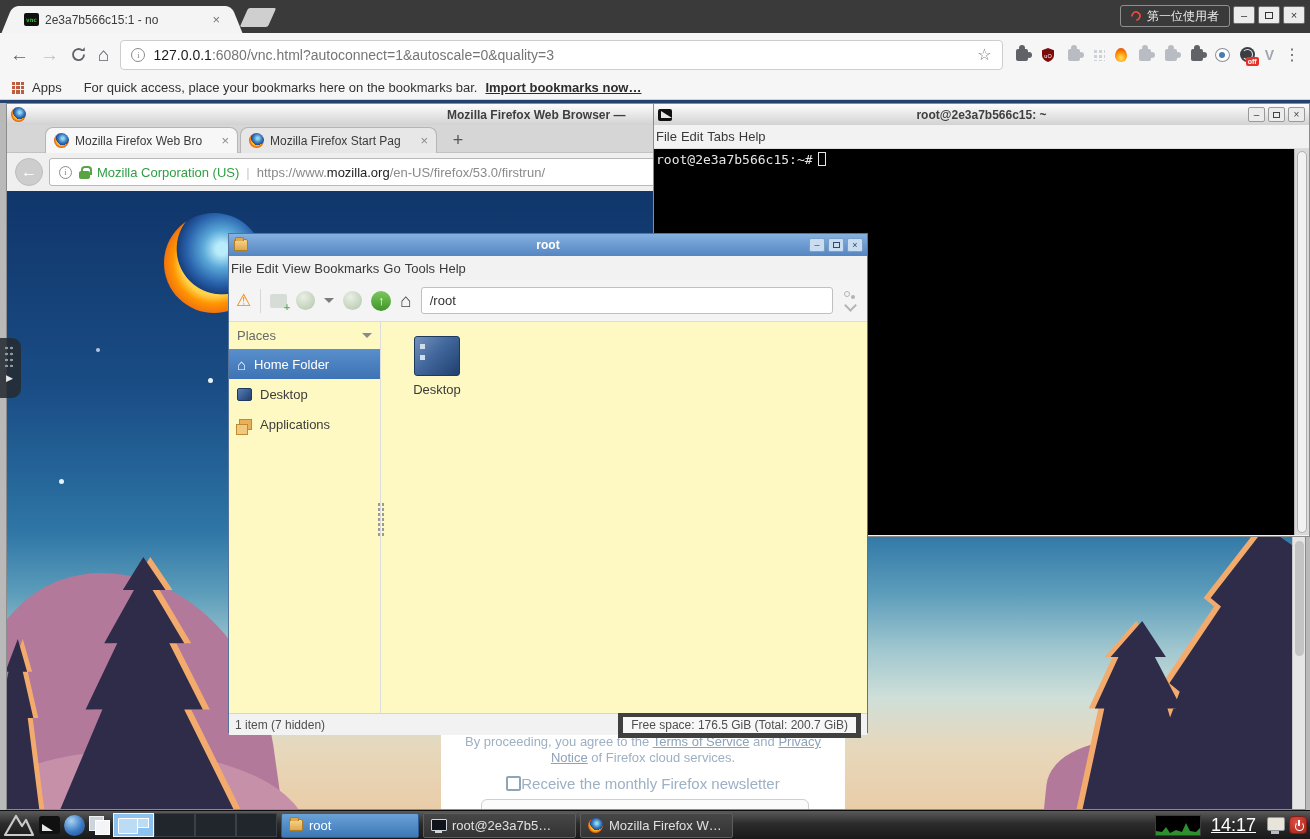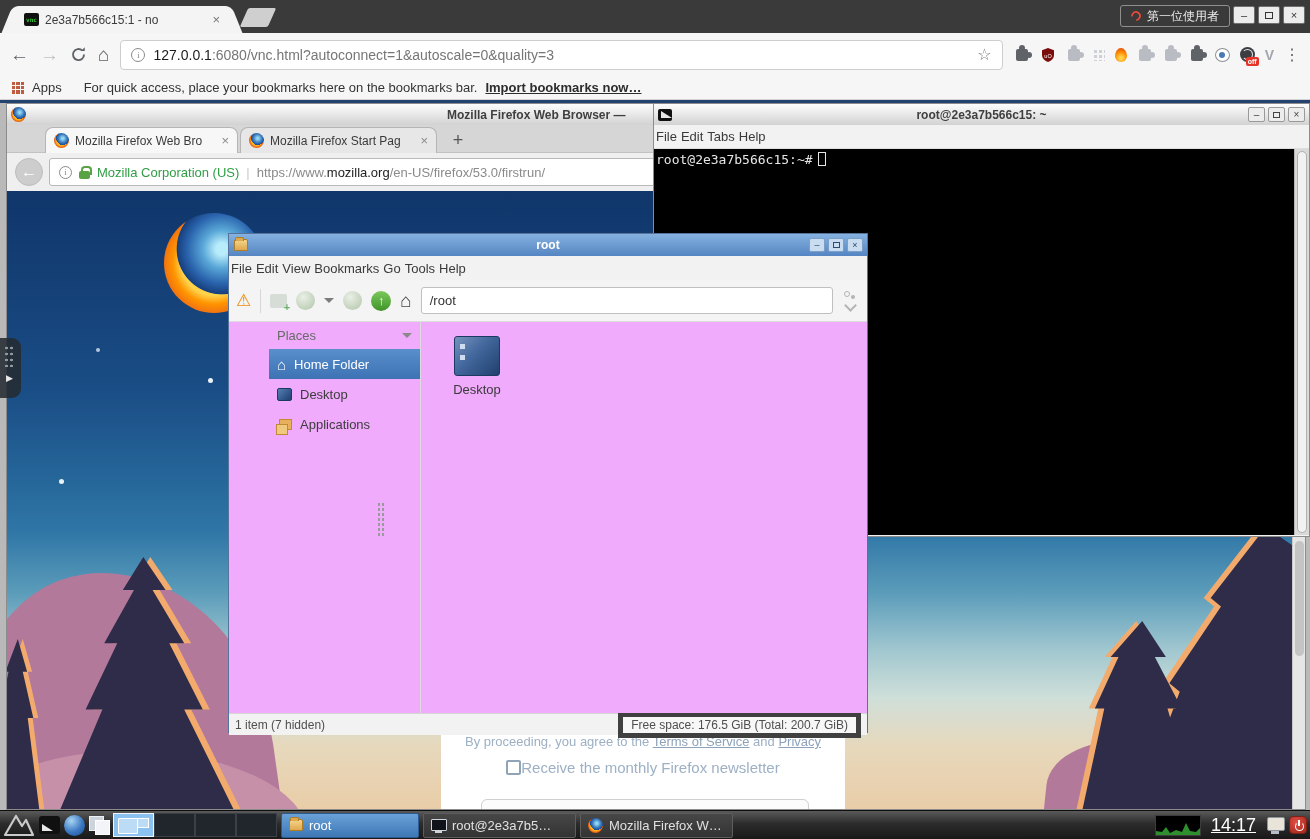--- a/index.html
+++ b/index.html
@@ -123,21 +123,21 @@
   .ntab-ico { position:relative; width:17px; height:14px; background:#ccd4cc; border-radius:2px; opacity:.75; }
   .ntab-ico::after { content:"+"; position:absolute; right:-3px; bottom:-5px; color:#3d9a3d; font-weight:bold; font-size:11px; }
   .sphere { width:19px; height:19px; border-radius:50%; background:radial-gradient(circle at 38% 32%, #e4ecde, #a7bf9c 70%, #8aa57e); opacity:.65; }
   .chev-d { width:0; height:0; border:5px solid transparent; border-top-color:#7c7c7c; margin-top:5px; }
   .up-circ { width:20px; height:20px; border-radius:50%; background:linear-gradient(#7cc95e,#3f9428); color:#fff; font-size:13px; font-weight:bold; display:flex; align-items:center; justify-content:center; }
   .home-g { font-size:19px; color:#4a4a4a; }
   #fm-path { flex:1; height:27px; background:#fff; border:1px solid #c0c0c0; border-radius:3px; font-size:13px; color:#333; display:flex; align-items:center; padding:0 8px; }
   .fm-go { position:relative; width:18px; height:20px; opacity:.7; }
   .fm-go::before { content:""; position:absolute; left:2px; top:0; width:4px; height:4px; border:1.2px solid #999; border-radius:50%; box-shadow:6px 3px 0 -1px #999; }
   .fm-go::after { content:""; position:absolute; left:4px; top:10px; width:7px; height:7px; border:2px solid #999; border-top:none; border-left:none; transform:rotate(45deg); }
-  #fm-body { display:flex; height:391px; background:#f0abfc; position:relative;padding-left:40px; }
+  #fm-body { display:flex; height:391px; background:#fef9c3; position:relative; }
   #fm-side { width:152px; border-right:1px solid #dcdcdc; font-size:13px; color:#5a5a5a; }
   .places-hdr { height:27px; display:flex; align-items:center; padding:0 8px; color:#6a6a6a; }
   .places-hdr .chev-d { margin-left:auto; margin-top:4px; border-top-color:#8a8a8a; }
   .side-row { height:30px; display:flex; align-items:center; gap:8px; padding:0 8px; color:#3c3c3c; }
   .side-row.sel { background:linear-gradient(#5a8fcd,#3d72b4); color:#fff; }
   .home-ico-w { font-size:15px; color:#fff; }
   .desk-ico { width:15px; height:13px; border-radius:2px; background:linear-gradient(135deg,#5a7fb0 0%,#3a5f94 48%,#203f6e 100%); border:1px solid #1c3a60; }
   .apps-ico { position:relative; width:13px; height:11px; background:#e8b05c; border:1px solid #c08a30; margin-left:2px; }
   .apps-ico::before { content:""; position:absolute; left:-4px; top:4px; width:10px; height:9px; background:#f0c87e; border:1px solid #c08a30; }
   .grip { position:absolute; left:148px; top:180px; width:7px; height:36px; background-image:radial-gradient(#9a9a9a 1px, transparent 1.4px); background-size:4px 5px; }
@@ -315,20 +315,21 @@
             <div class="n t3"></div>
         </div>
         <div class="tree" style="left:1072px;top:430px;width:158px;height:190px">
           <div class="o t2" style="transform:translateX(-6px)"></div>
             <div class="n t2"></div>
         </div>
 
         <div class="page-card">
           <div style="height:40px"></div>
           <div class="ln"><span>By proceeding, you agree to the </span><a>Terms of Service</a><span> and </span><a>Privacy</a></div>
+          <div class="ln"><a>Notice</a><span> of Firefox cloud services.</span></div>
           <div class="nl-row">
             <span class="nl-check"></span>
             <span>Receive the monthly Firefox newsletter</span>
           </div>
           <div class="form-sliver"></div>
         </div>
         <div class="page-scroll">
             <div class="page-thumb"></div>
           </div>
       </div>

